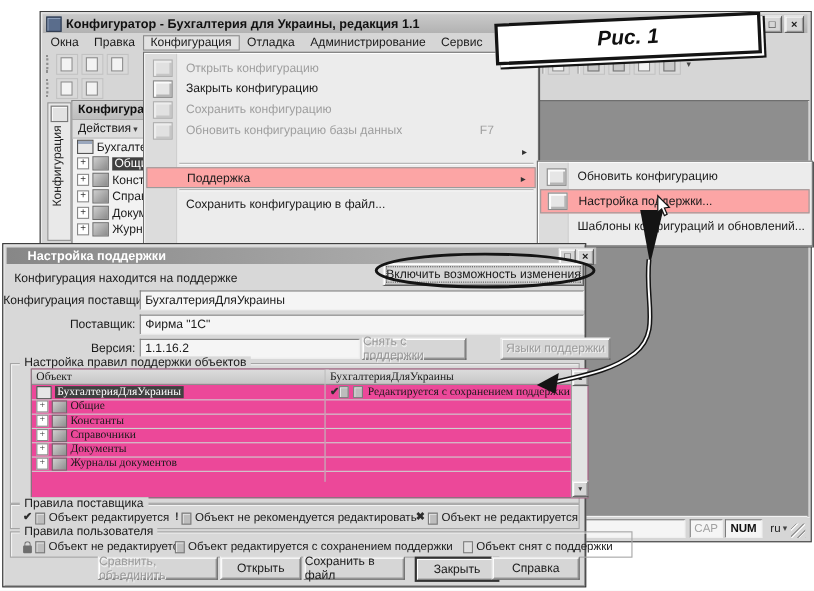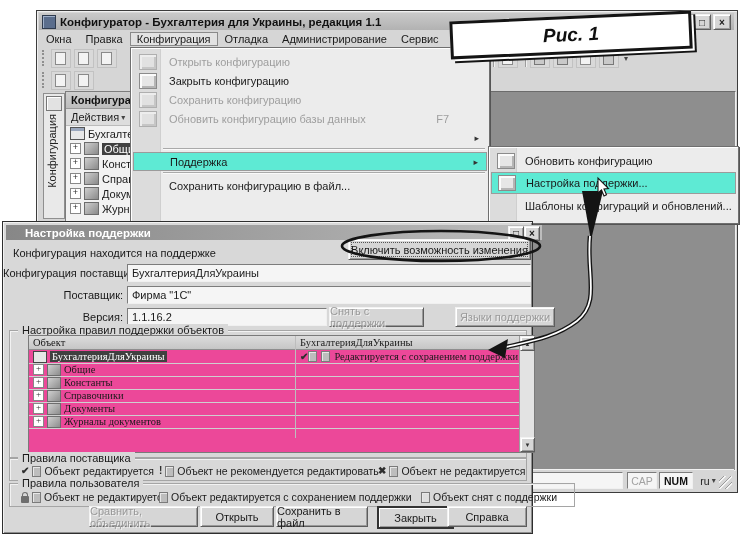--- a/index.html
+++ b/index.html
@@ -71,21 +71,21 @@
   
   .menu{background:#ececec;border:1px solid #6f6f6f;box-shadow:inset 1px 1px 0 #fff,1px 1px 0 #555;}
   .icol{position:absolute;top:1px;bottom:1px;left:1px;background:#dcdcdc;border-right:1px solid #cfcfcf;}
   #cfgmenu{left:130px;top:47px;width:358px;height:175px;}
   #cfgmenu .icol{width:28px;}
   #supmenu{left:488px;top:146px;width:249px;height:76px;}
   #supmenu .icol{width:26px;}
   .mitem{position:absolute;left:2px;right:2px;height:19px;display:flex;align-items:center;white-space:nowrap;}
   .mitem .txt{margin-left:36px;}
   #supmenu .mitem .txt{margin-left:34px;}
-  .mitem.hl{background:#5eead4;border:1px solid #9b9b9b;height:17px;text-align:right;}
+  .mitem.hl{background:#fca5a5;border:1px solid #9b9b9b;height:17px;text-align:right;}
   .mitem.dis{color:#9e9e9e;}
   .msep{position:absolute;left:32px;right:4px;height:0;border-top:1px solid #aaa;border-bottom:1px solid #fafafa;}
   .shortcut{position:absolute;right:38px;color:inherit;}
   .subarrow{position:absolute;right:8px;font-size:9px;color:#333;}
   .micon{position:absolute;left:6px;width:16px;height:14px;background:#e6e6e6;border:1px solid #8b8b8b;
          box-shadow:inset 2px 2px 0 #fbfbfb, inset -2px -2px 0 #b5b5b5;}
   .micon.dim{opacity:.55;}
   
   #dlg{left:2px;top:221px;width:529px;height:311px;background:#d8d8d8;border:1px solid #2e2e2e;
        box-shadow:inset 1px 1px 0 #f2f2f2, inset -1px -1px 0 #8d8d8d;}

